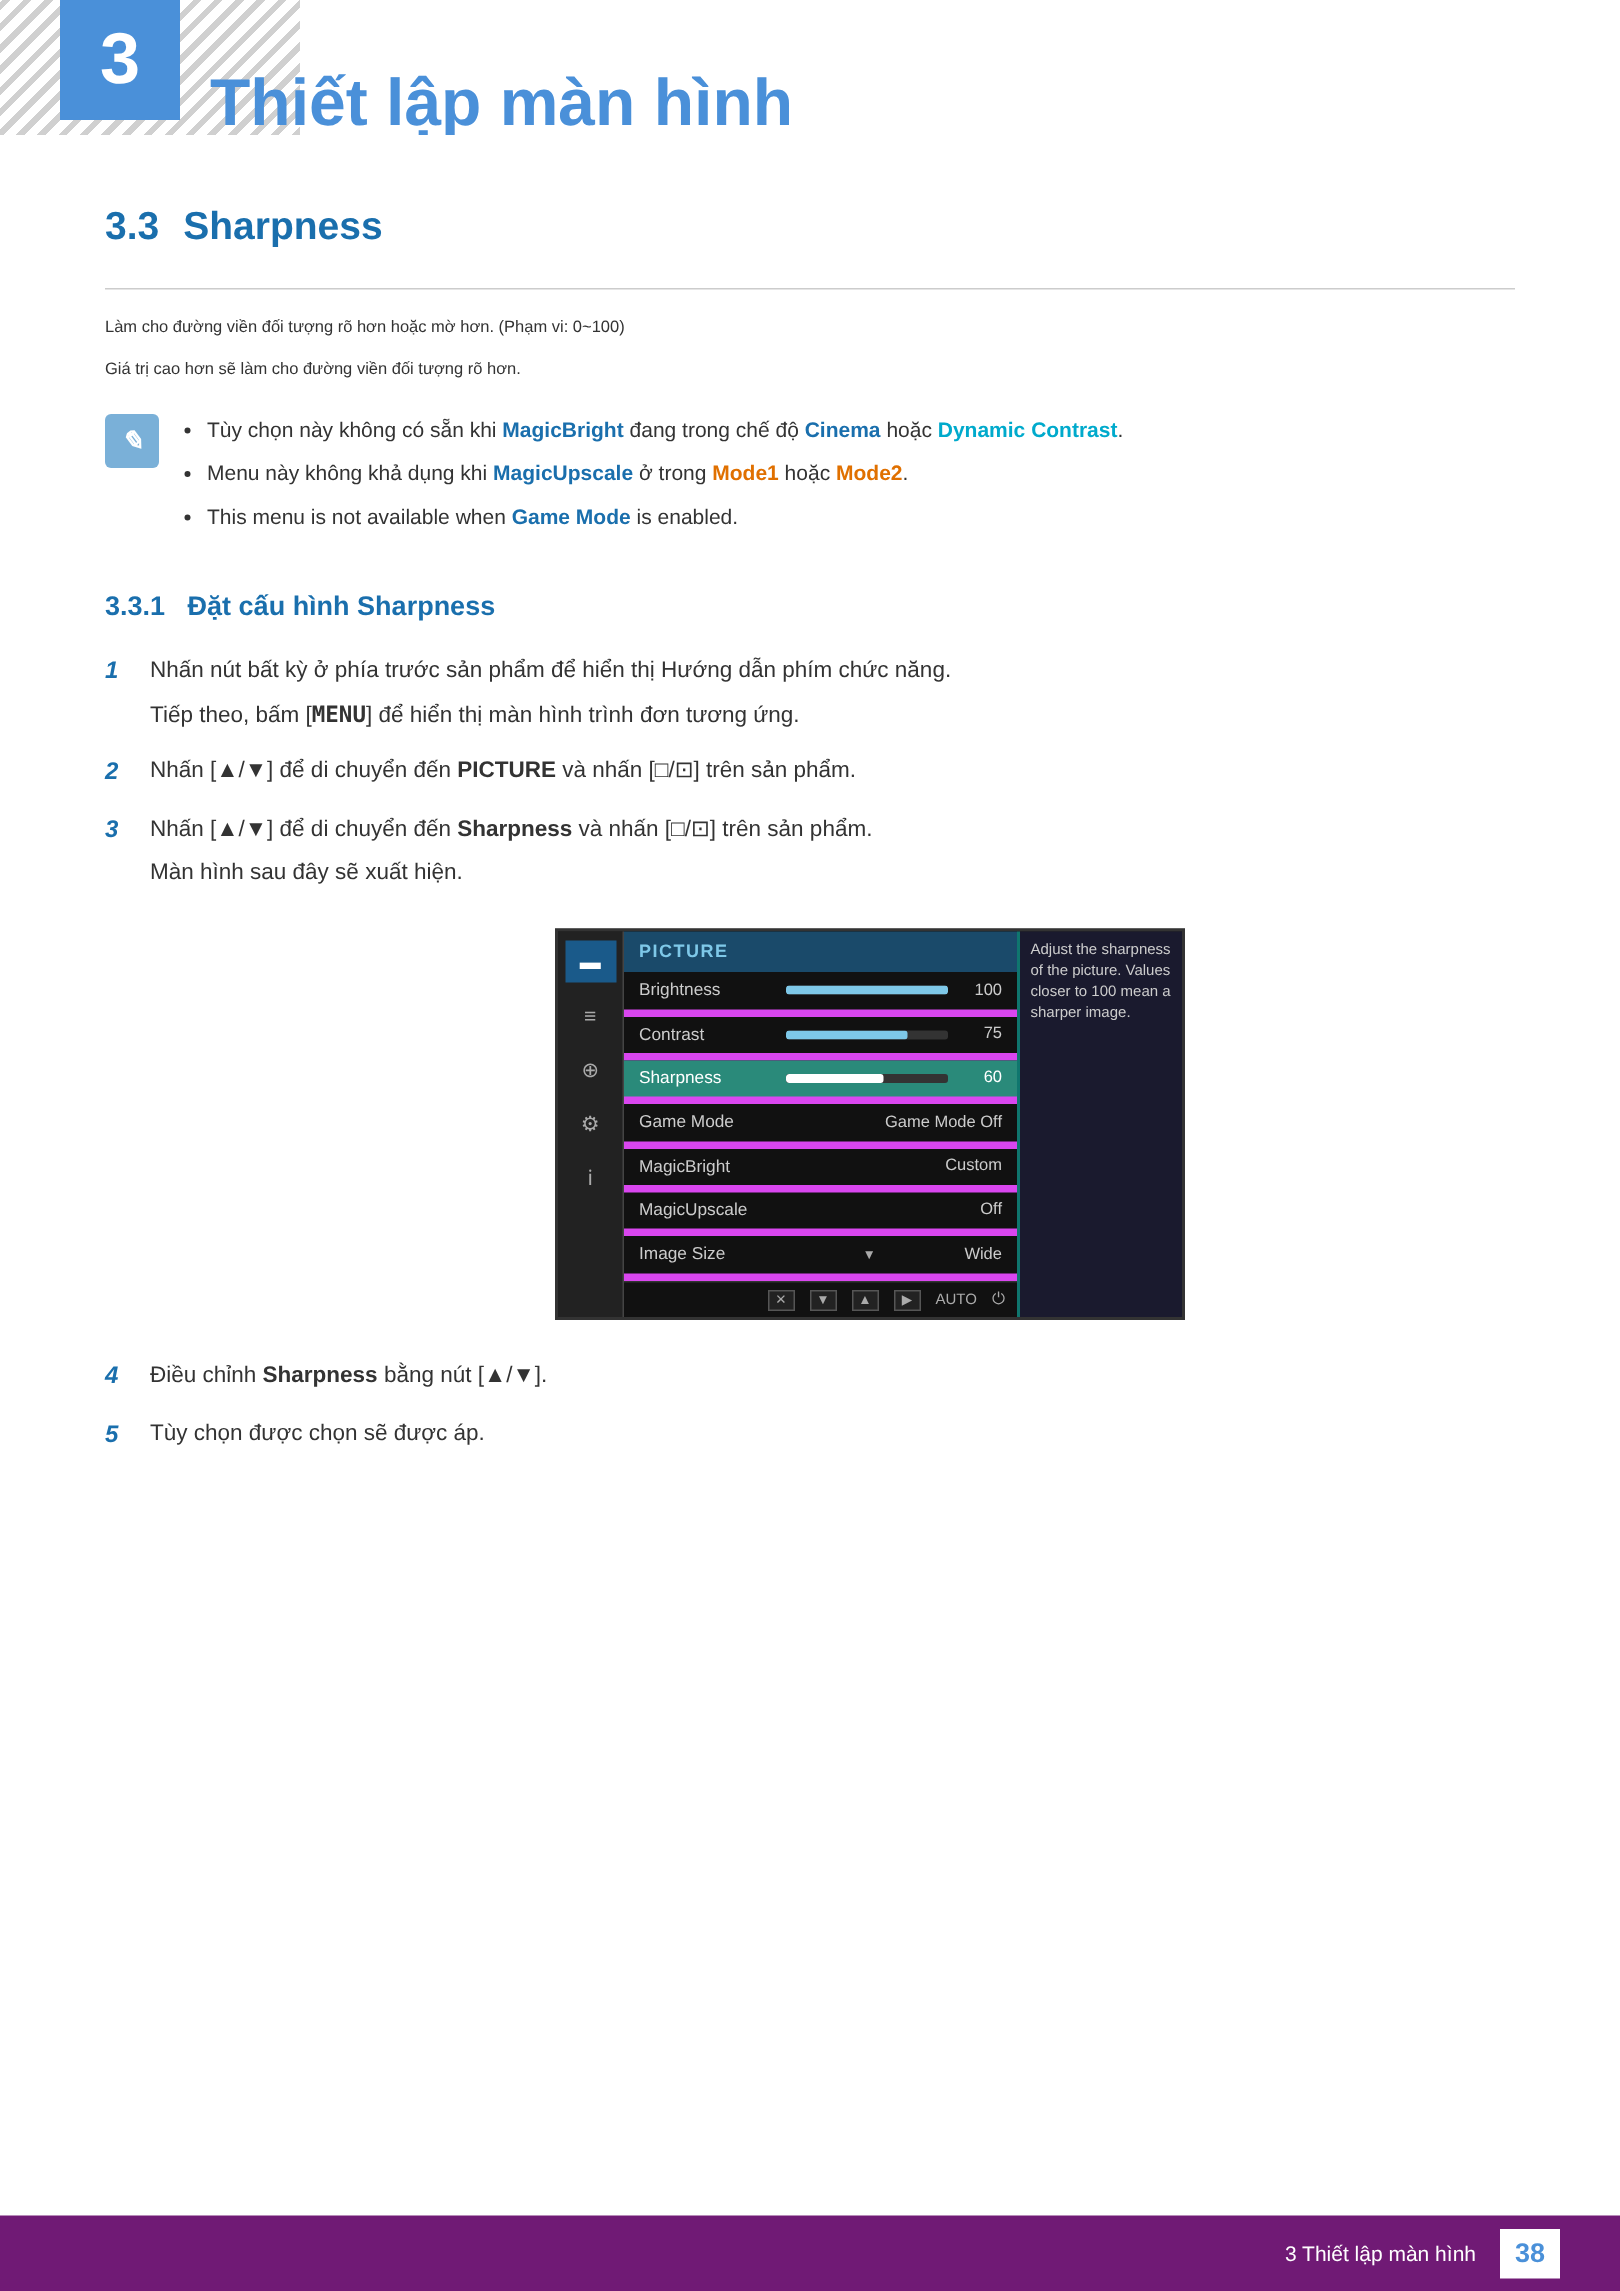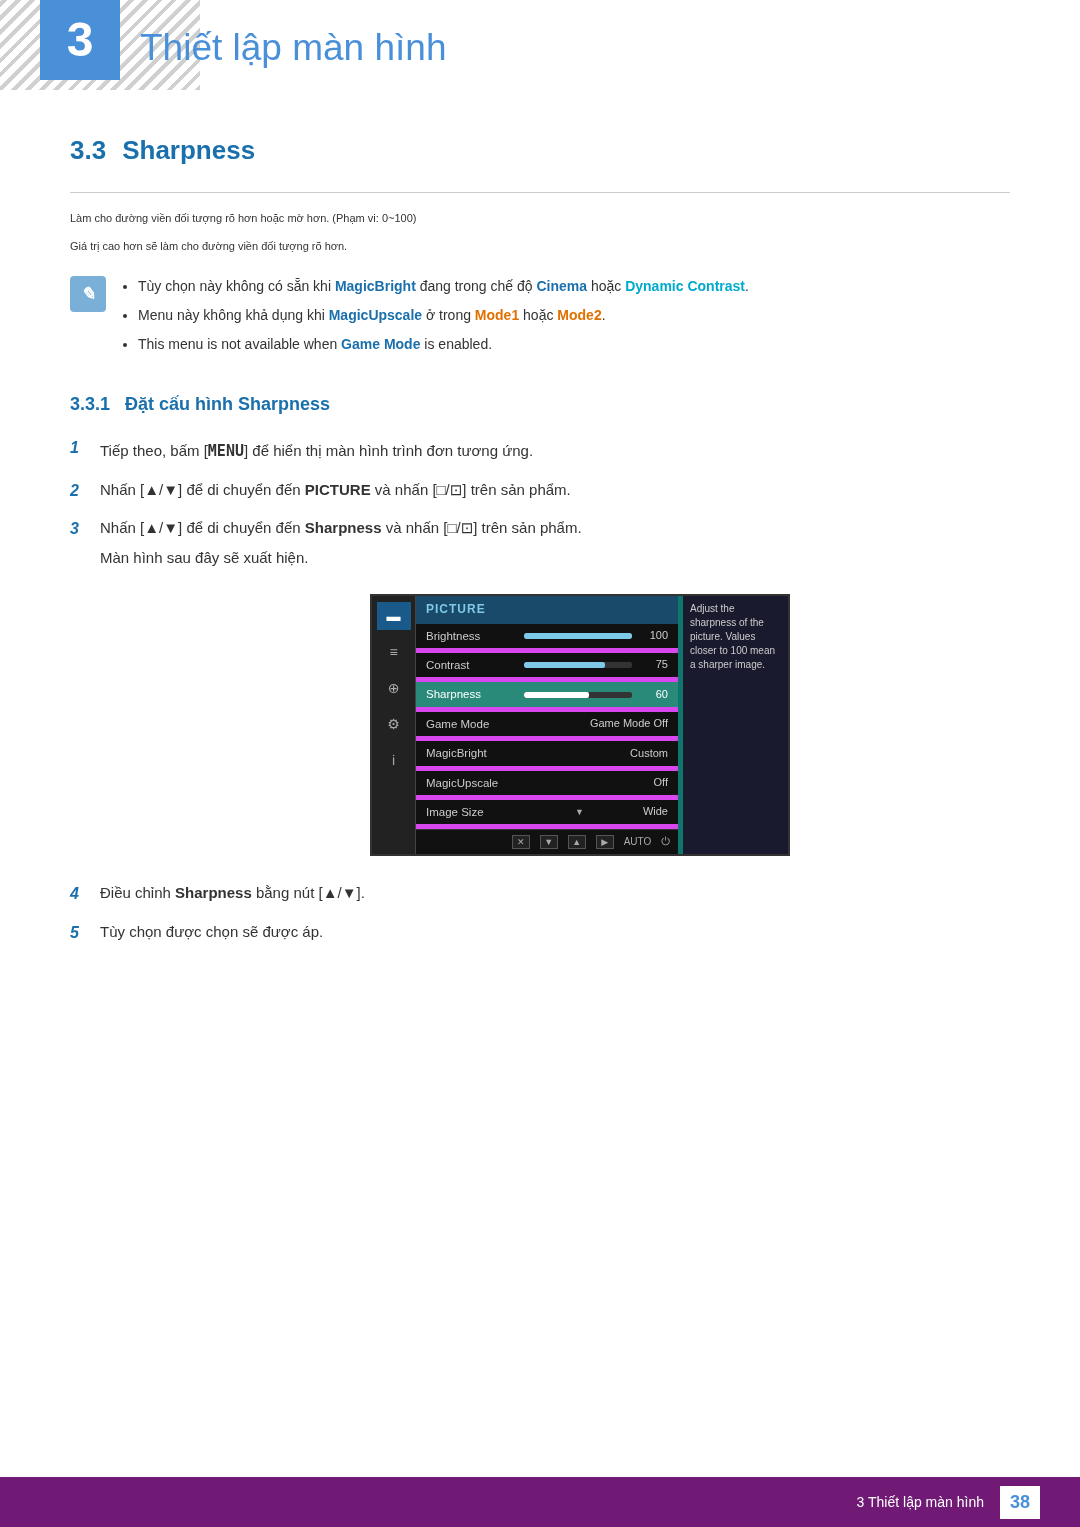--- a/index.html
+++ b/index.html
@@ -46,23 +46,23 @@
       z-index: 2;
     }
     .chapter-number {
       color: #ffffff;
       font-size: 48px;
       font-weight: bold;
     }
     .header-title {
       position: absolute;
       left: 140px;
-      top: 18px;
-      font-size: 37px;
-      font-weight: normal;
+      top: 34px;
+      font-size: 44px;
+      font-weight: bold;
       color: #4a90d9;
     }
 
     
     .content {
       padding: 10px 70px 80px 70px;
     }
 
     
     .section-heading {
@@ -250,21 +250,21 @@
       text-align: right;
       font-size: 11px;
     }
     .osd-menu-row .row-text-value {
       font-size: 11px;
       color: #ccc;
     }
     .osd-tooltip {
       width: 110px;
       background: #1a1a2e;
-      border-left: 5px solid #0f766e;
+      border-left: 2px solid #0f766e;
       padding: 6px 7px;
       font-size: 10px;
       color: #ccc;
       line-height: 1.4;
     }
     .osd-bottom-bar {
       background: #111;
       border-top: 1px solid #333;
       display: flex;
       justify-content: flex-end;
@@ -374,20 +374,21 @@
 
   <h3 class="subsection-heading">
     <span>3.3.1</span>
     &nbsp;
     <span>Đặt cấu hình Sharpness</span>
   </h3>
 
   <div class="step">
     <span class="step-num">1</span>
     <div class="step-content">
+      <span>Nhấn nút bất kỳ ở phía trước sản phẩm để hiển thị Hướng dẫn phím chức năng.</span>
       <div class="step-sub">Tiếp theo, bấm [<kbd>MENU</kbd>] để hiển thị màn hình trình đơn tương ứng.</div>
     </div>
   </div>
 
   <div class="step">
     <span class="step-num">2</span>
     <div class="step-content">
       Nhấn [▲/▼] để di chuyển đến <strong>PICTURE</strong> và nhấn [□/⊡] trên sản phẩm.
     </div>
   </div>

